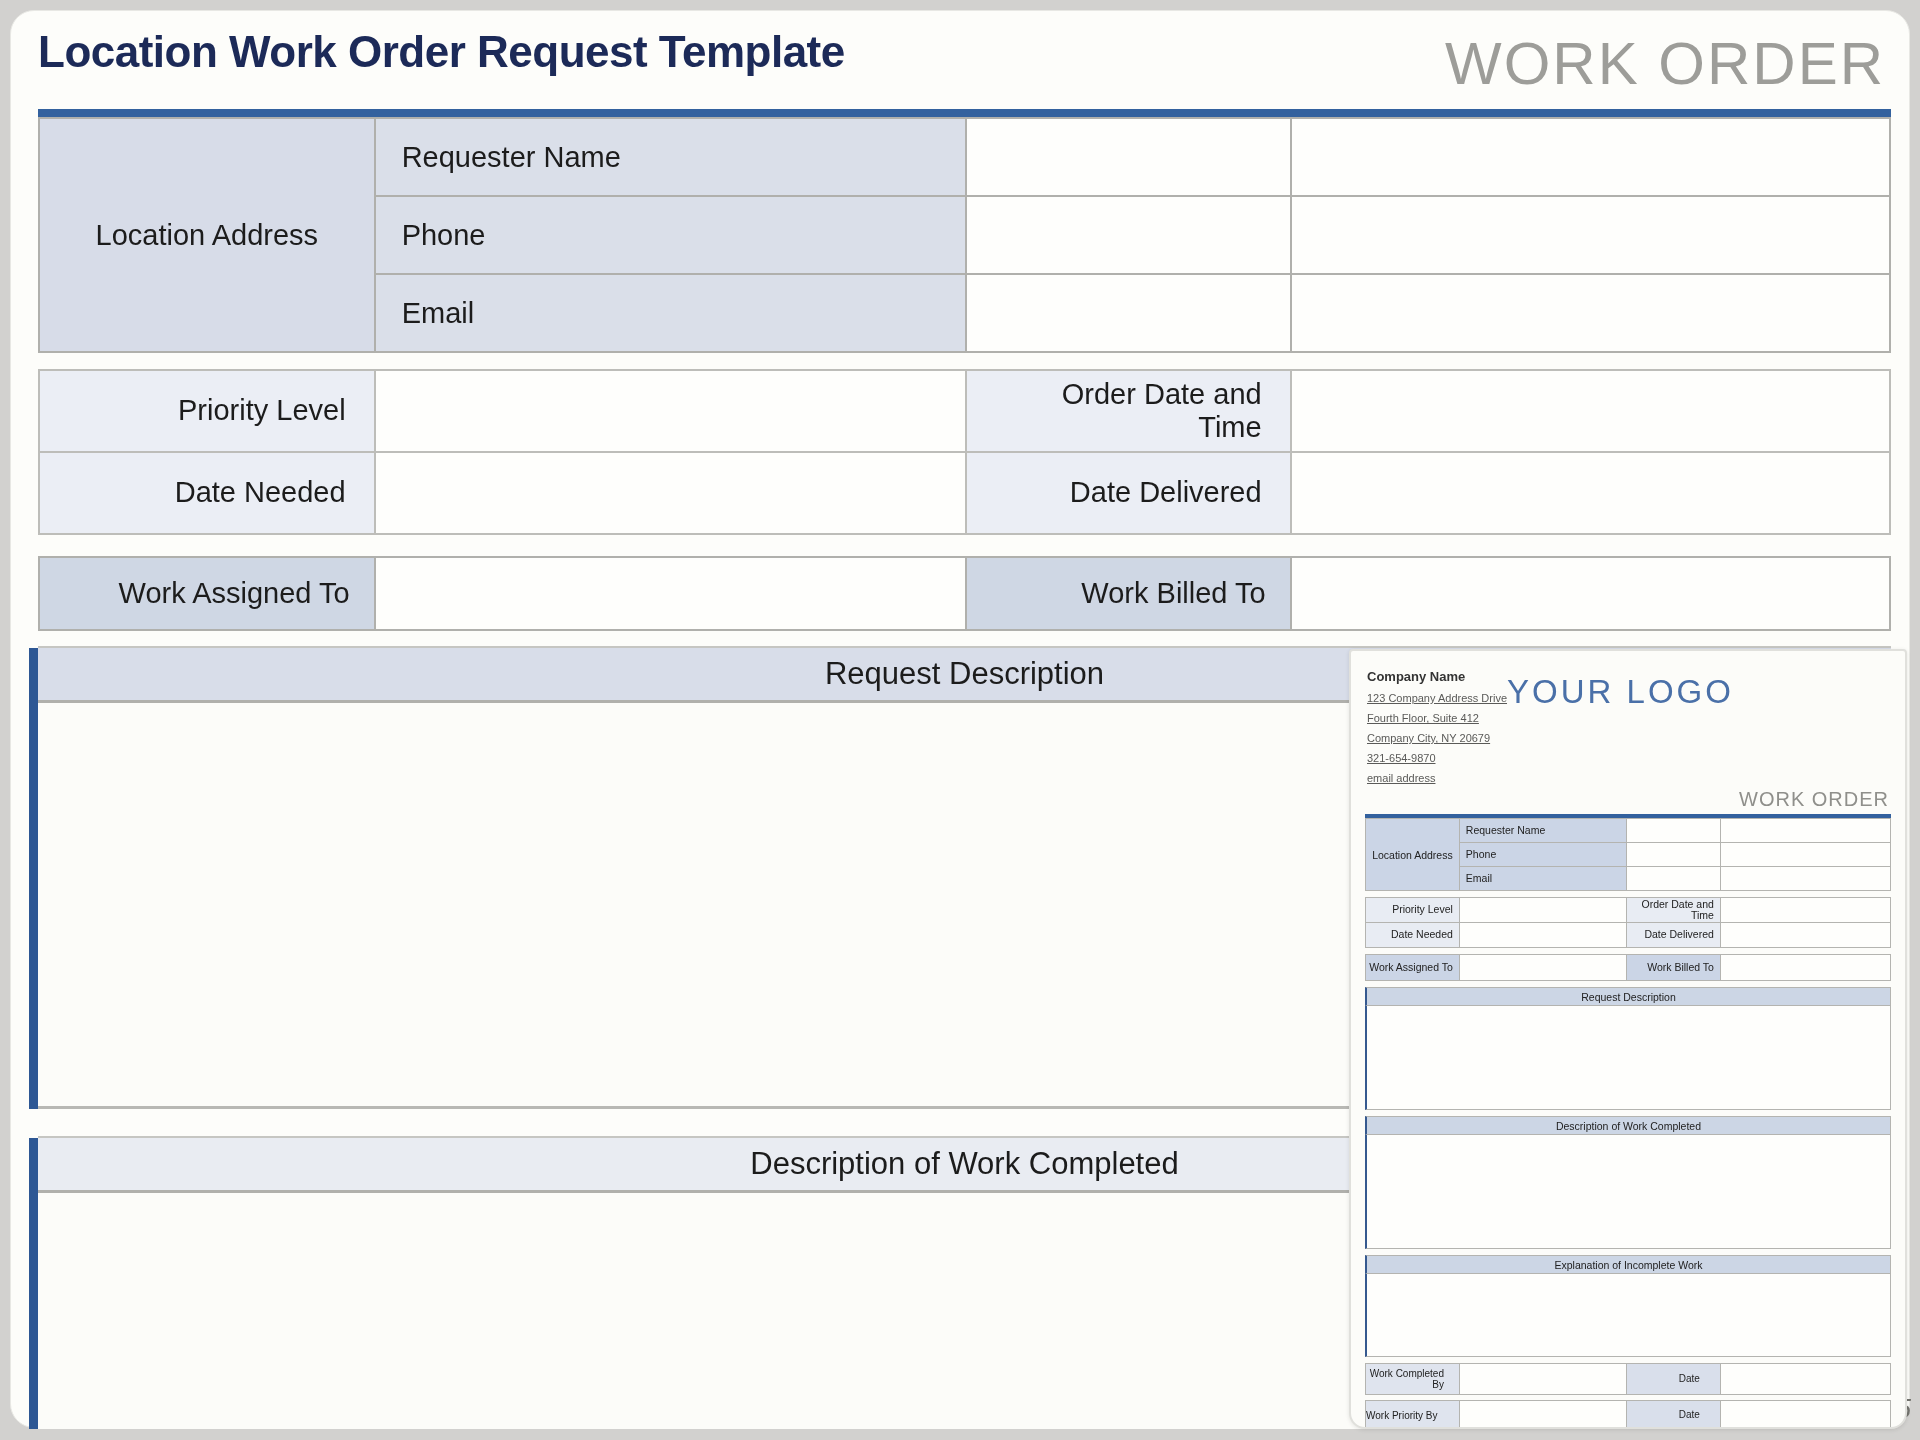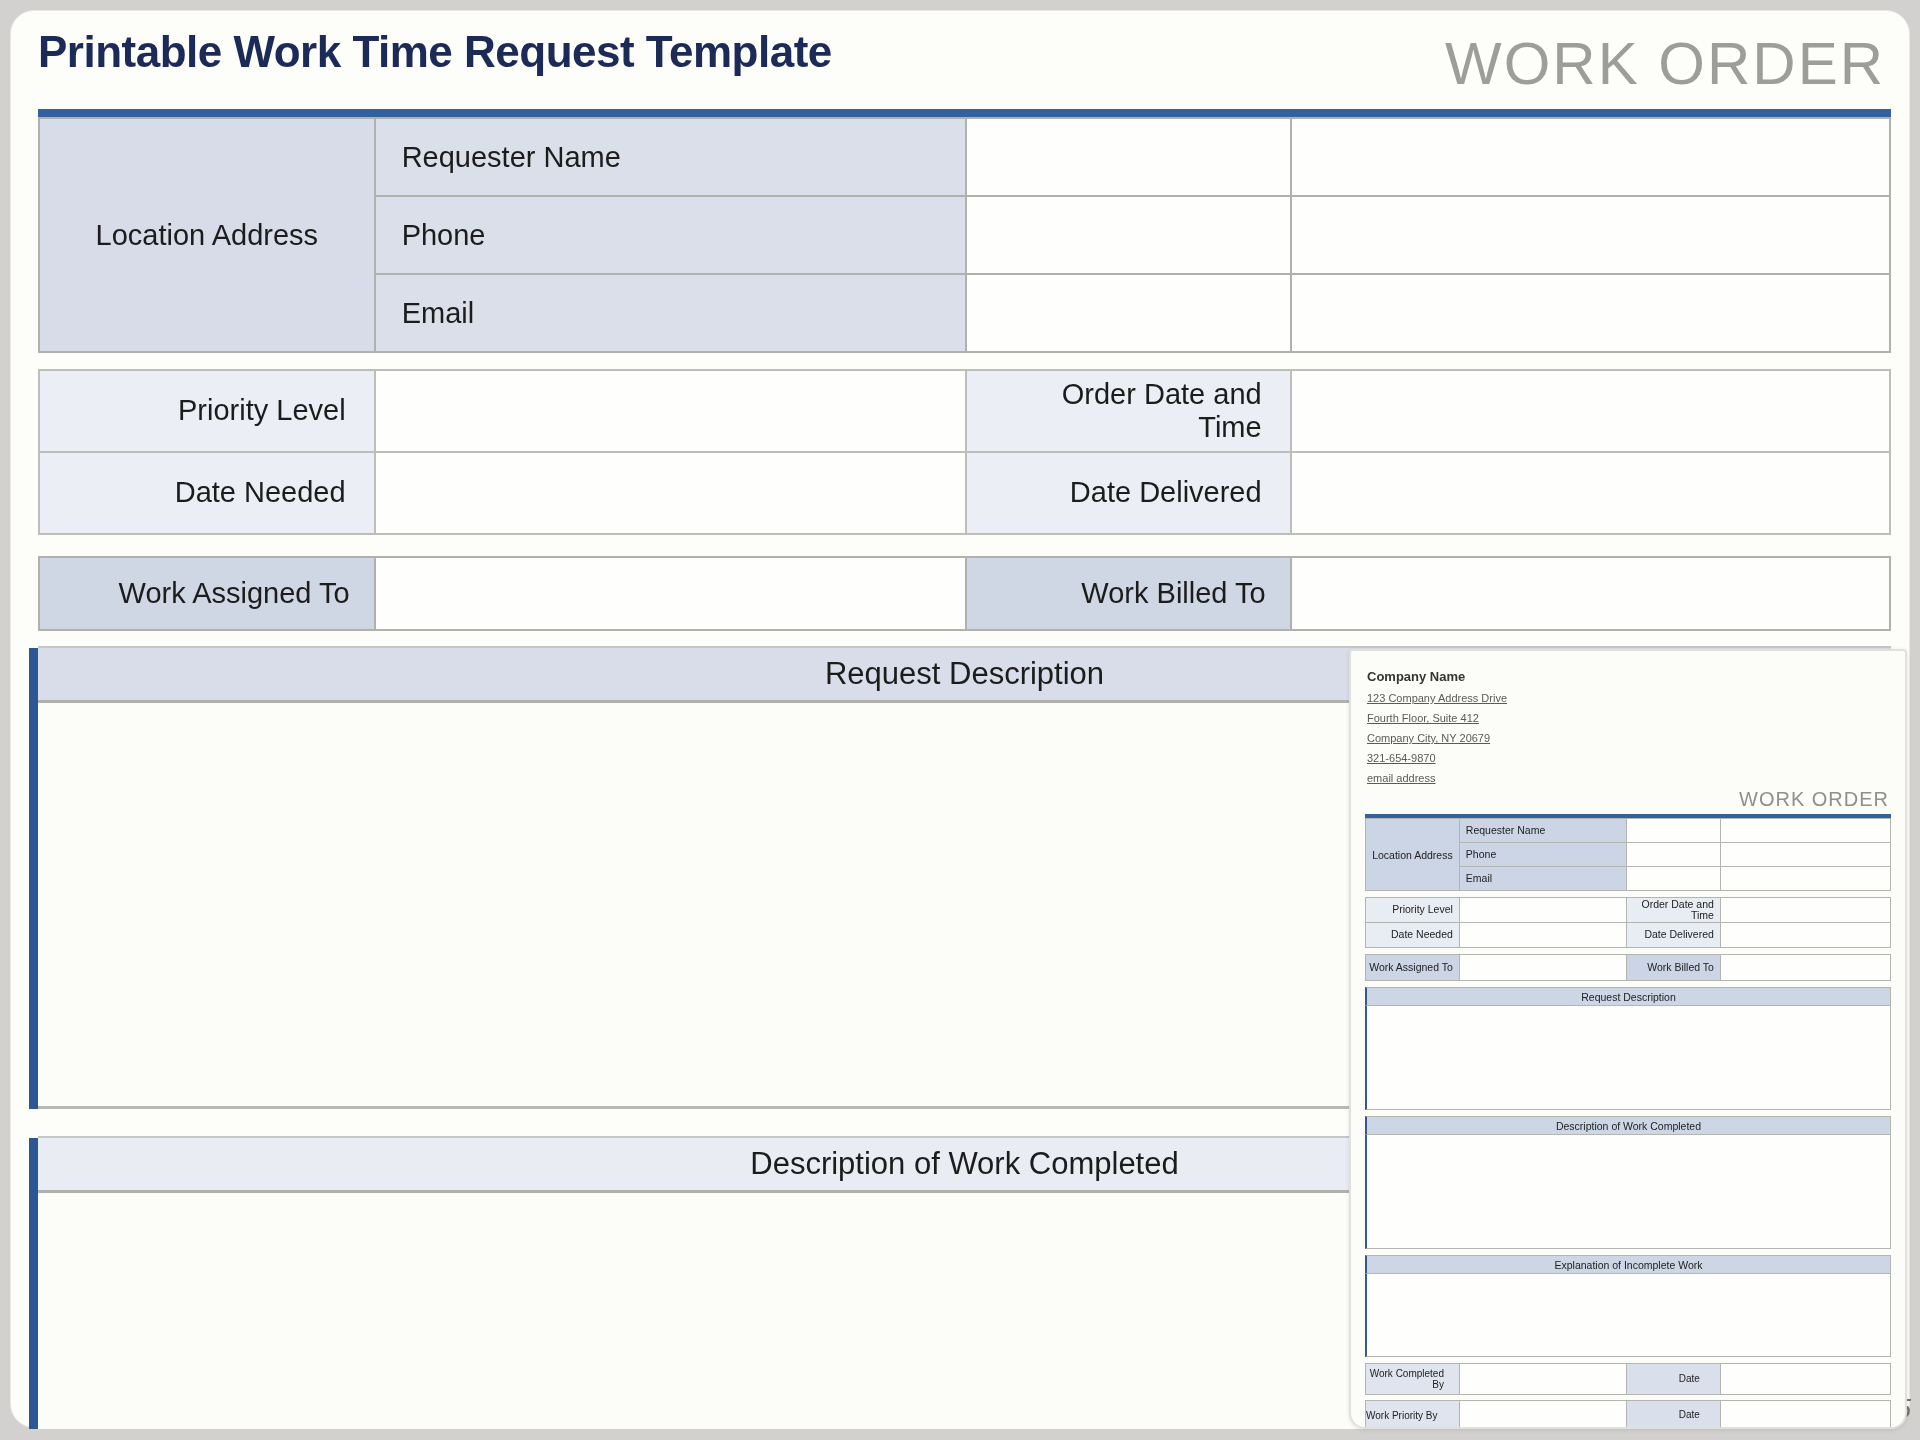--- a/index.html
+++ b/index.html
@@ -139,21 +139,21 @@
   .msign2 { grid-auto-rows:28px; margin-top:5px; }
   .mslbl { background:#dfe4ee; justify-content:flex-start; text-align:right; padding-right:6px; font-size:10px; }
   .mslbl .wrap { display:inline-block; max-width:78px; line-height:1.1; }
   .mdate { background:#d9dfeb; justify-content:flex-end; padding-right:20px; font-size:10px; }
 </style>
 </head>
 <body>
 
 <div class="page">
 
-  <div class="page-title">Printable Work Time Request Template</div>
+  <div class="page-title">Location Work Order Request Template</div>
   <div class="big-watermark">WORK ORDER</div>
 
   <div class="blue-strip"></div>
 
   <div class="grid t1">
     <div class="cell lbl lbl-t1">Requester Name</div>
     <div class="cell"></div>
     <div class="loc-cell">Location Address</div>
     <div class="cell"></div>
 
@@ -208,20 +208,21 @@
   <div class="thumb">
     <div class="thumb-top">
       <div>
         <div class="tc-name">Company Name</div>
         <div class="tc-line">123 Company Address Drive</div>
         <div class="tc-line">Fourth Floor, Suite 412</div>
         <div class="tc-line">Company City, NY  20679</div>
         <div class="tc-line">321-654-9870</div>
         <div class="tc-line">email address</div>
       </div>
+      <div class="thumb-logo">YOUR LOGO</div>
     </div>
     <div class="thumb-watermark">WORK ORDER</div>
 
     <div class="mini-strip"></div>
     <div class="mgrid mt1">
       <div class="mcell mlbl mlbl-t1">Requester Name</div>
       <div class="mcell"></div>
       <div class="mloc">Location Address</div>
       <div class="mcell"></div>
       <div class="mcell mlbl mlbl-t1">Phone</div>

